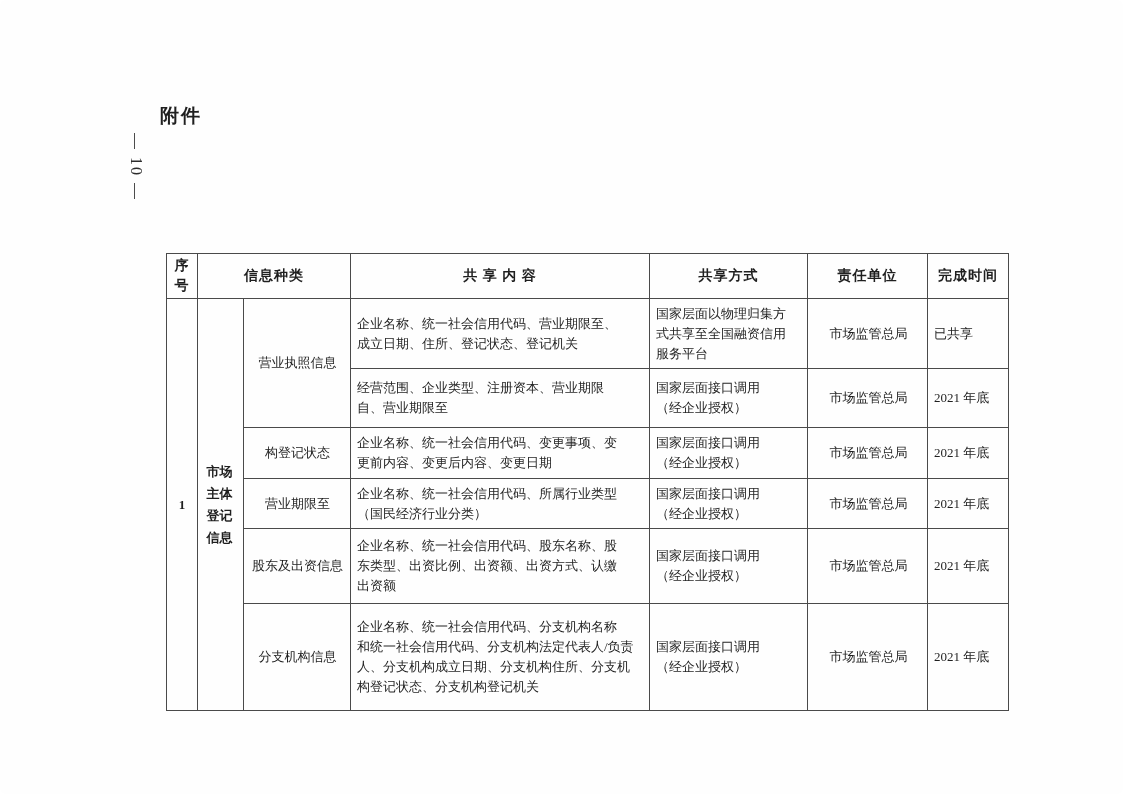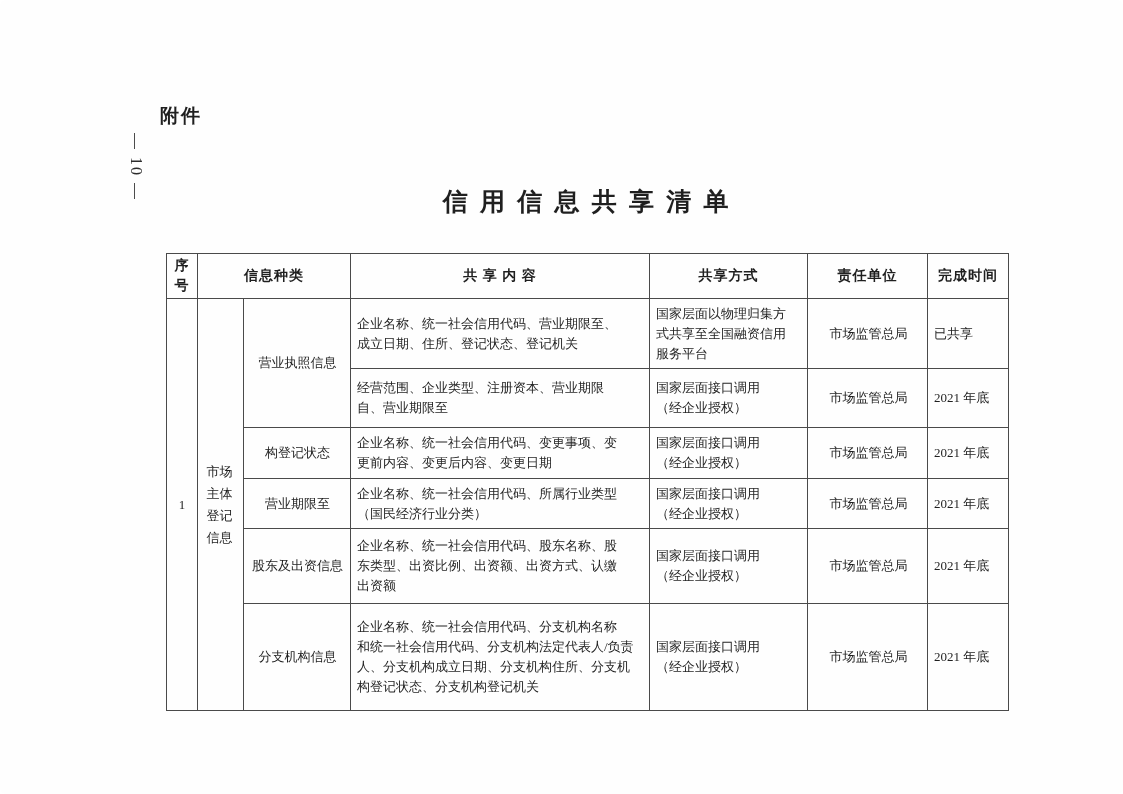--- a/index.html
+++ b/index.html
@@ -46,42 +46,41 @@
     overflow: hidden;
   }
   .share-table thead th {
     font-size: 14px; font-weight: bold;
     text-align: center;
     height: 31px;
     padding: 2px 2px;
     letter-spacing: 1px;
   }
   .share-table td { padding: 3px 6px; }
-  .cell-center { text-align: center; padding: 3px 2px !important; }
+  .cell-center { text-align: center; padding: 3px 2px !important; font-weight: bold; }
   .cell-text   { text-align: left; white-space: pre-line; }
   .cell-type   { text-align: center; padding-left: 7px !important; }
   .cell-unit   { text-align: center; padding-left: 8px !important; }
   .cell-time   { text-align: left; white-space: nowrap; }
   .vwrap {
     display: inline-block; width: 28px;
     line-height: 22px; text-align: left;
     word-break: break-all;
   }
   .hdr-spaced { letter-spacing: 3px; margin-left: 25px; }
 </style>
 </head>
 <body>
 
 <div class="page">
 
   <div class="attachment">附件</div>
 
   <div class="page-num">— 10 —</div>
 
-  <div class="doc-title">信 用 信 息 共 享 清 单</div>
 
   <table class="share-table">
     <colgroup>
       <col style="width:31px">
       <col style="width:46px">
       <col style="width:107px">
       <col style="width:299px">
       <col style="width:158px">
       <col style="width:120px">
       <col style="width:81px">

